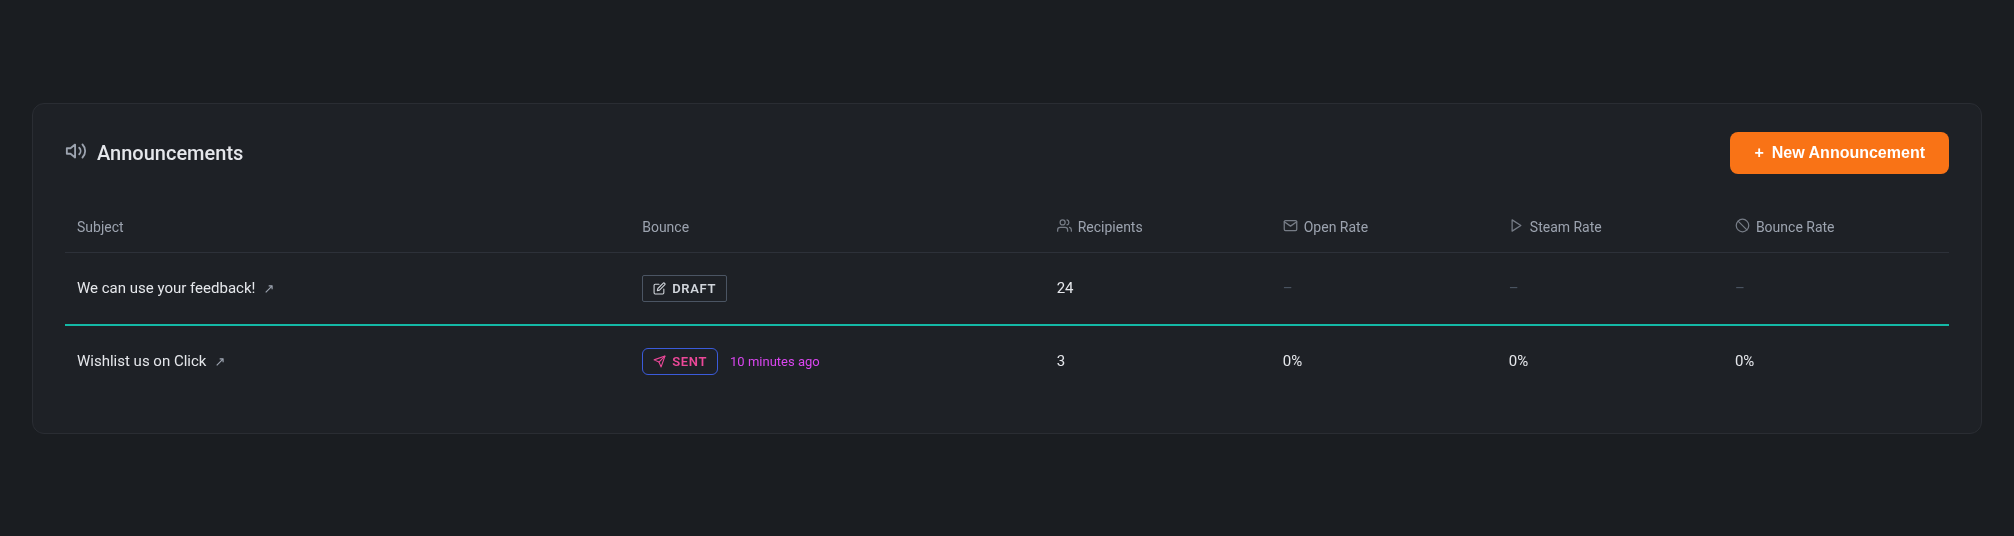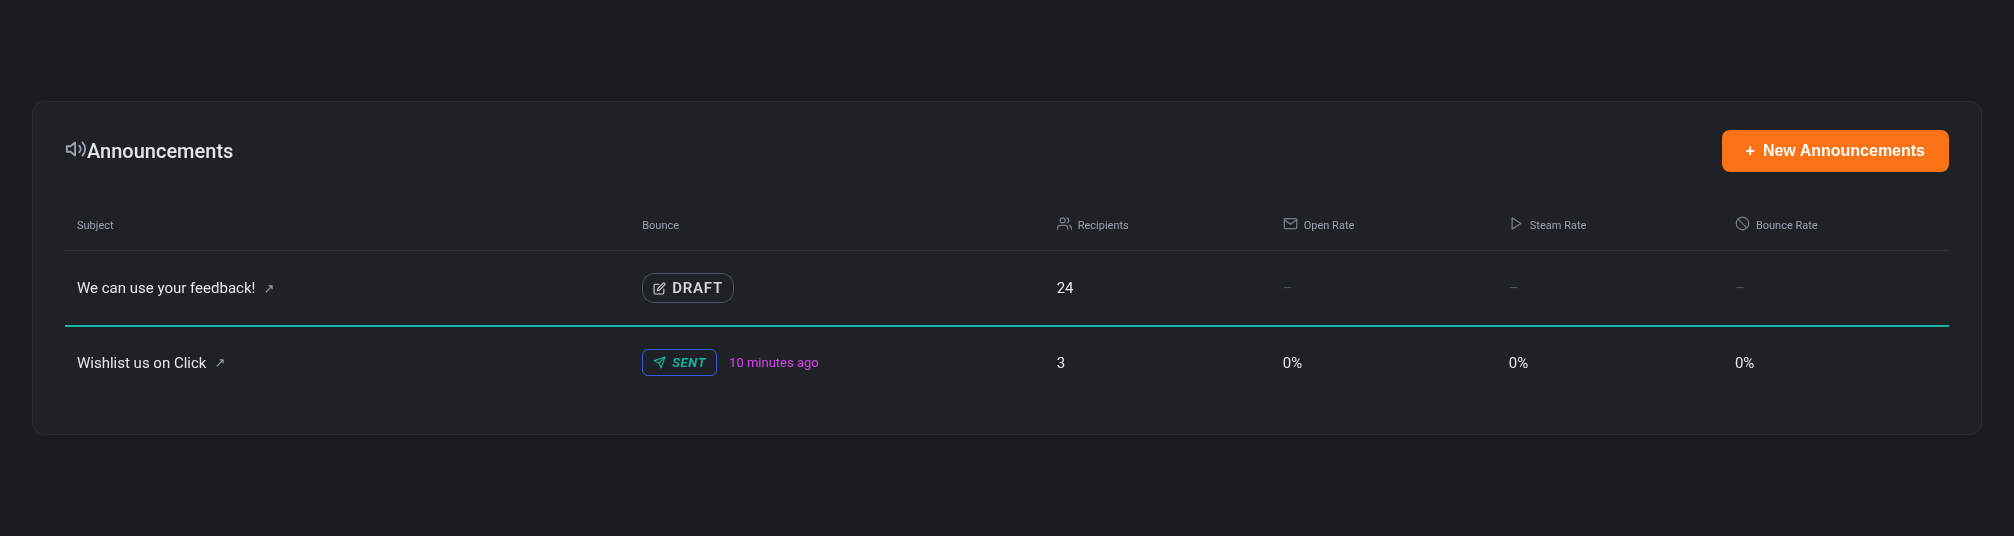--- a/index.html
+++ b/index.html
@@ -28,20 +28,21 @@
     .panel-header {
       display: flex;
       align-items: center;
       justify-content: space-between;
       margin-bottom: 28px;
     }
 
     .panel-title-group {
       display: flex;
       align-items: center;
+      gap: 10px;
     }
 
     .panel-title-icon {
       color: #9ca3af;
       font-size: 18px;
     }
 
     .panel-title {
       color: #e5e7eb;
       font-size: 20px;
@@ -69,21 +70,21 @@
 
     table {
       width: 100%;
       border-collapse: collapse;
     }
 
     thead tr th {
       padding: 16px 12px;
       text-align: left;
       color: #9ca3af;
-      font-size: 11px;
+      font-size: 14px;
       font-weight: 400;
       border-bottom: 1px solid #2d3139;
     }
 
     thead tr th .th-content {
       display: flex;
       align-items: center;
       gap: 6px;
     }
 
@@ -115,42 +116,41 @@
       display: flex;
       align-items: center;
       gap: 12px;
     }
 
     .badge-draft {
       display: inline-flex;
       align-items: center;
       gap: 6px;
       border: 1px solid #4b5563;
-      border-radius: 12px;
+      border-radius: 2px;
       padding: 5px 10px;
       color: #d1d5db;
-      font-size: 15px;
+      font-size: 13px;
       font-weight: 600;
       letter-spacing: 0.05em;
       background: transparent;
     }
 
     .badge-sent {
       display: inline-flex;
       align-items: center;
       gap: 6px;
       border: 1px solid #3b5bdb;
       border-radius: 6px;
       padding: 5px 10px;
-      color: #14b8a6;
+      color: #ec4899;
       font-size: 13px;
       font-weight: 600;
       letter-spacing: 0.05em;
       background: transparent;
-      font-style: italic;
     }
 
     .sent-time {
       color: #d946ef;
       font-size: 13px;
     }
 
     .th-icon {
       font-size: 14px;
       opacity: 0.7;
@@ -178,21 +178,21 @@
         <svg width="22" height="22" viewBox="0 0 24 24" fill="none" stroke="#9ca3af" stroke-width="2" stroke-linecap="round" stroke-linejoin="round">
           <polygon points="11 5 6 9 2 9 2 15 6 15 11 19 11 5"></polygon>
           <path d="M15.54 8.46a5 5 0 0 1 0 7.07"></path>
           <path d="M19.07 4.93a10 10 0 0 1 0 14.14"></path>
         </svg>
       </span>
       <span class="panel-title">Announcements</span>
     </div>
     <button class="new-announcement-btn">
       <span>+</span>
-      <span>New Announcements</span>
+      <span>New Announcement</span>
     </button>
   </div>
 
   <div class="table-wrapper">
     <table>
       <thead>
         <tr>
           <th class="col-subject">
             <div class="th-content">
               <span>Subject</span>

